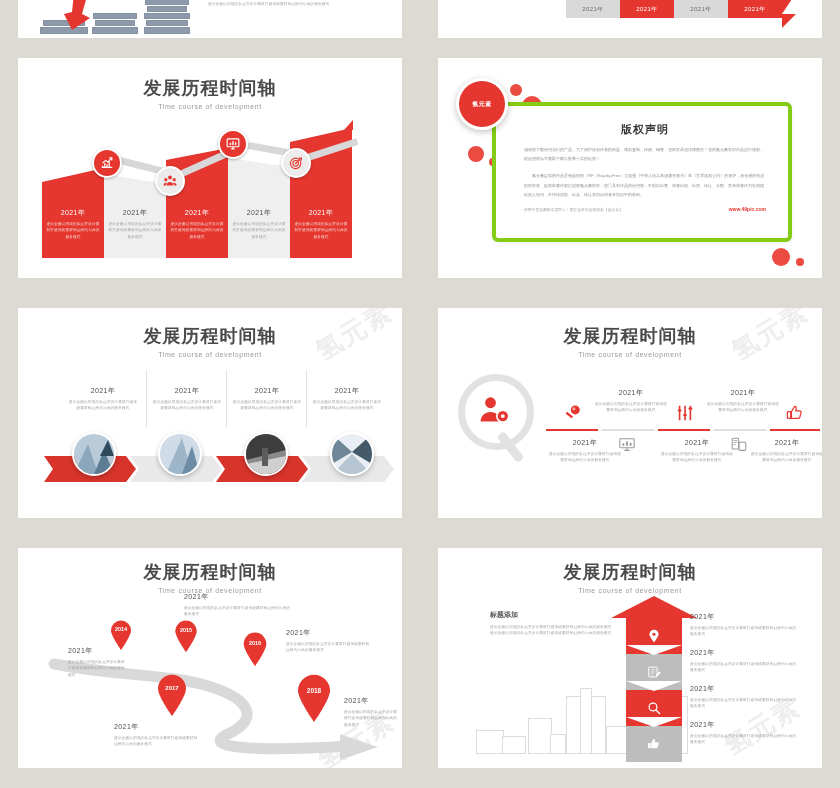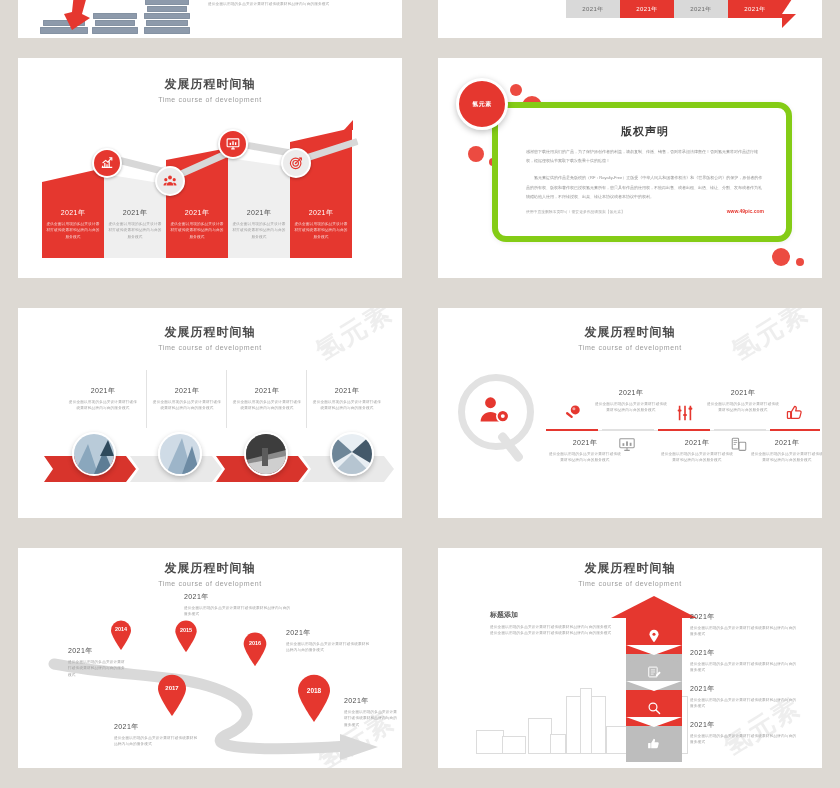--- a/index.html
+++ b/index.html
@@ -20,21 +20,21 @@
     position:relative;width:100%;height:100%;
     background:#fff;overflow:hidden;
   }
   .cell.r0{padding-top:0;}
   .cell.r0 .slide{height:38px;}
   .cell.rx{padding-top:10px;}
   .cell.rx .slide{height:calc(100% - 10px);}
 
   
   .ttl{position:absolute;left:0;right:0;text-align:center;}
-  .ttl .cn{font-size:12px;color:#4a4a4a;letter-spacing:1px;font-weight:600;}
+  .ttl .cn{font-size:18px;color:#4a4a4a;letter-spacing:1px;font-weight:600;}
   .ttl .en{font-size:7px;color:#9a9a9a;letter-spacing:.6px;margin-top:3px;}
 
   
   .ph{font-size:3.6px;line-height:1.75;color:#9d9d9d;
       filter:blur(.25px);letter-spacing:.2px;word-break:break-all;}
   .ph.w{color:#f7d6d4;}
   .yr{font-size:7px;color:#4d4d4d;letter-spacing:.4px;}
   .yr.w{color:#fff;}
 
   
@@ -58,21 +58,21 @@
             border:2.5px solid #fff;display:flex;align-items:center;
             justify-content:center;box-shadow:0 1px 3px rgba(0,0,0,.28);z-index:4;}
   .s2 .band{position:absolute;height:7px;background:#d8d8d8;z-index:2;
             transform-origin:left center;border-radius:1px;}
   .s2 .tip{position:absolute;right:-1px;top:-8px;
            border-left:9px solid transparent;border-right:0 solid transparent;
            border-bottom:10px solid #e5372f;}
 
   
   .s3 .card{position:absolute;left:54px;top:44px;right:30px;bottom:36px;
-            border:6px solid #84cc16;border-radius:14px;background:#fff;
+            border:4px solid #84cc16;border-radius:6px;background:#fff;
             box-shadow:0 1px 5px rgba(0,0,0,.07);}
   .s3 .ct{position:absolute;left:28px;right:22px;top:16px;}
   .s3 h4{margin:0;text-align:center;font-size:11px;color:#3a3a3a;letter-spacing:1px;}
   .s3 p{margin:8px 0 0 0;font-size:4px;line-height:2.3;color:#8f8f8f;
         filter:blur(.2px);word-break:break-all;}
   .s3 .foot{display:flex;justify-content:space-between;align-items:baseline;margin-top:7px;}
   .s3 .foot .l{font-size:3.8px;color:#a8a8a8;filter:blur(.2px);}
   .s3 .foot .r{font-size:5px;color:#e5372f;font-weight:700;}
   .s3 .logo{position:absolute;left:18px;top:20px;width:46px;height:46px;
             border-radius:50%;background:#e5372f;border:3px solid #fff;

